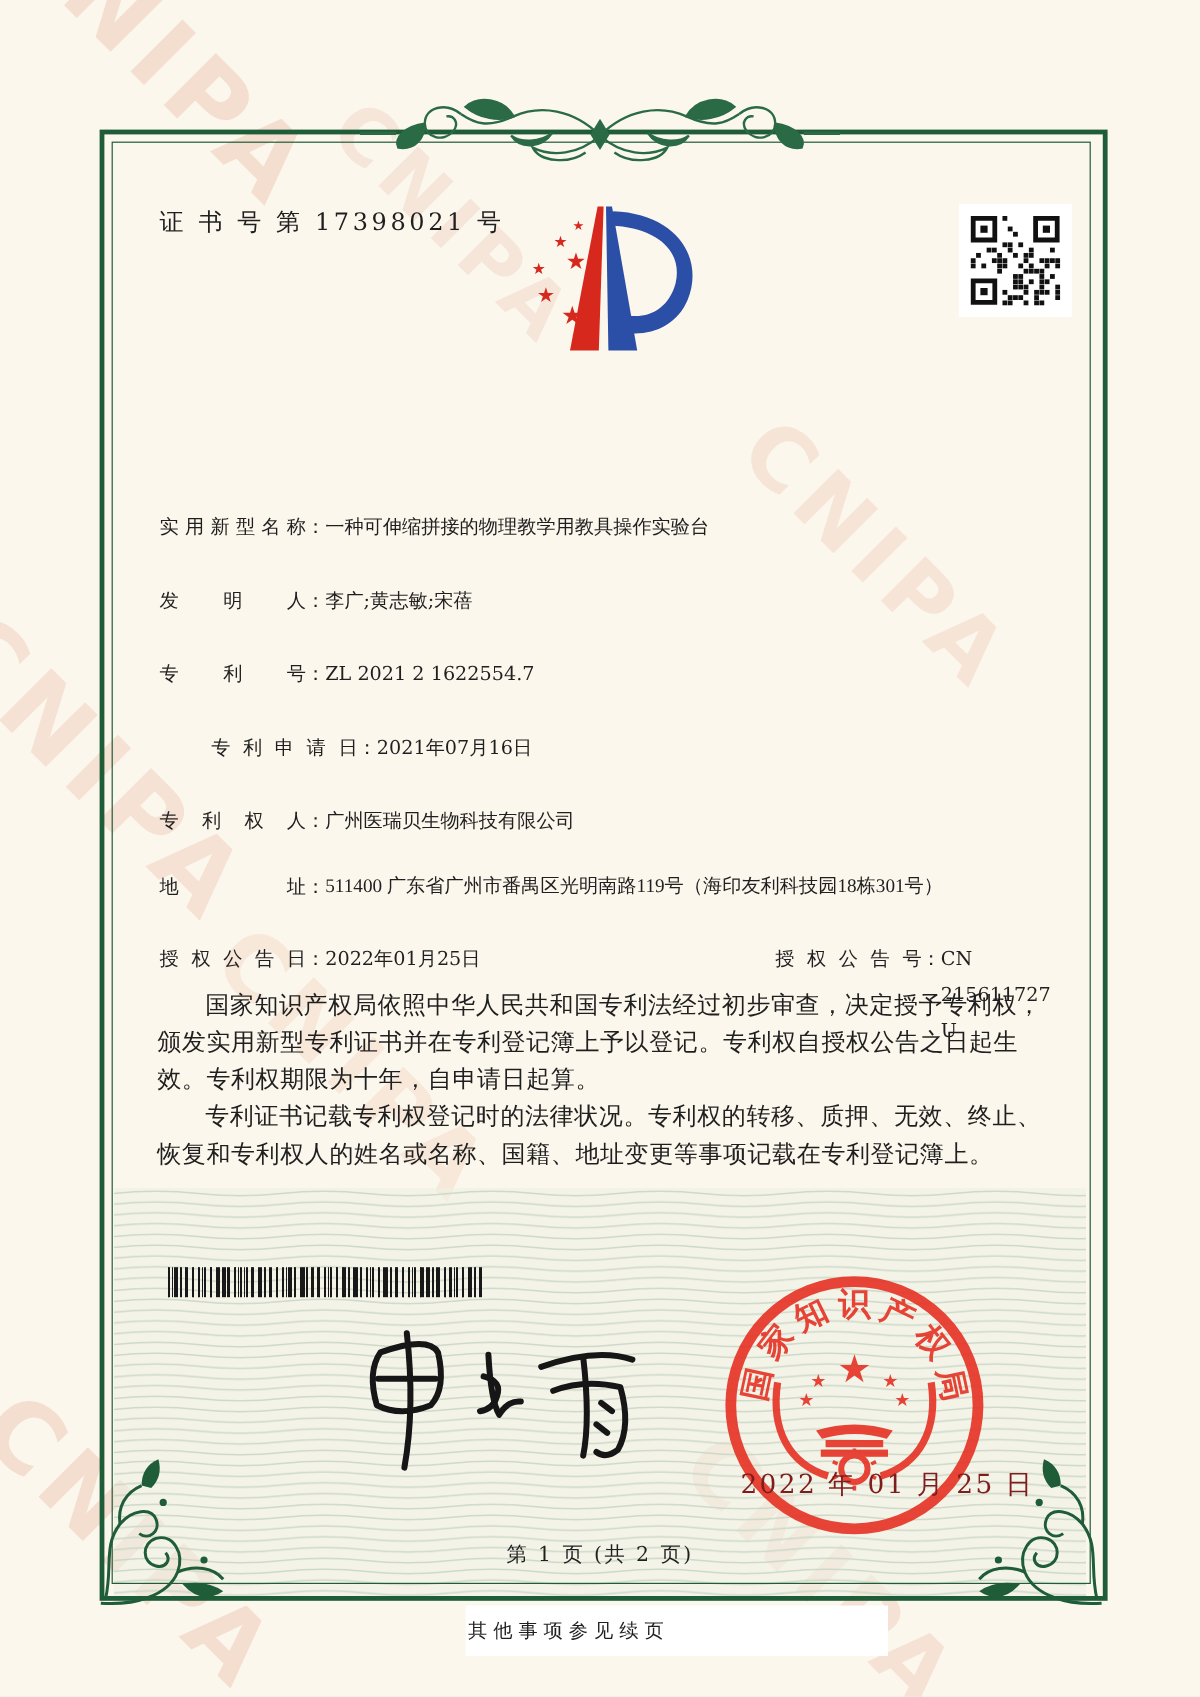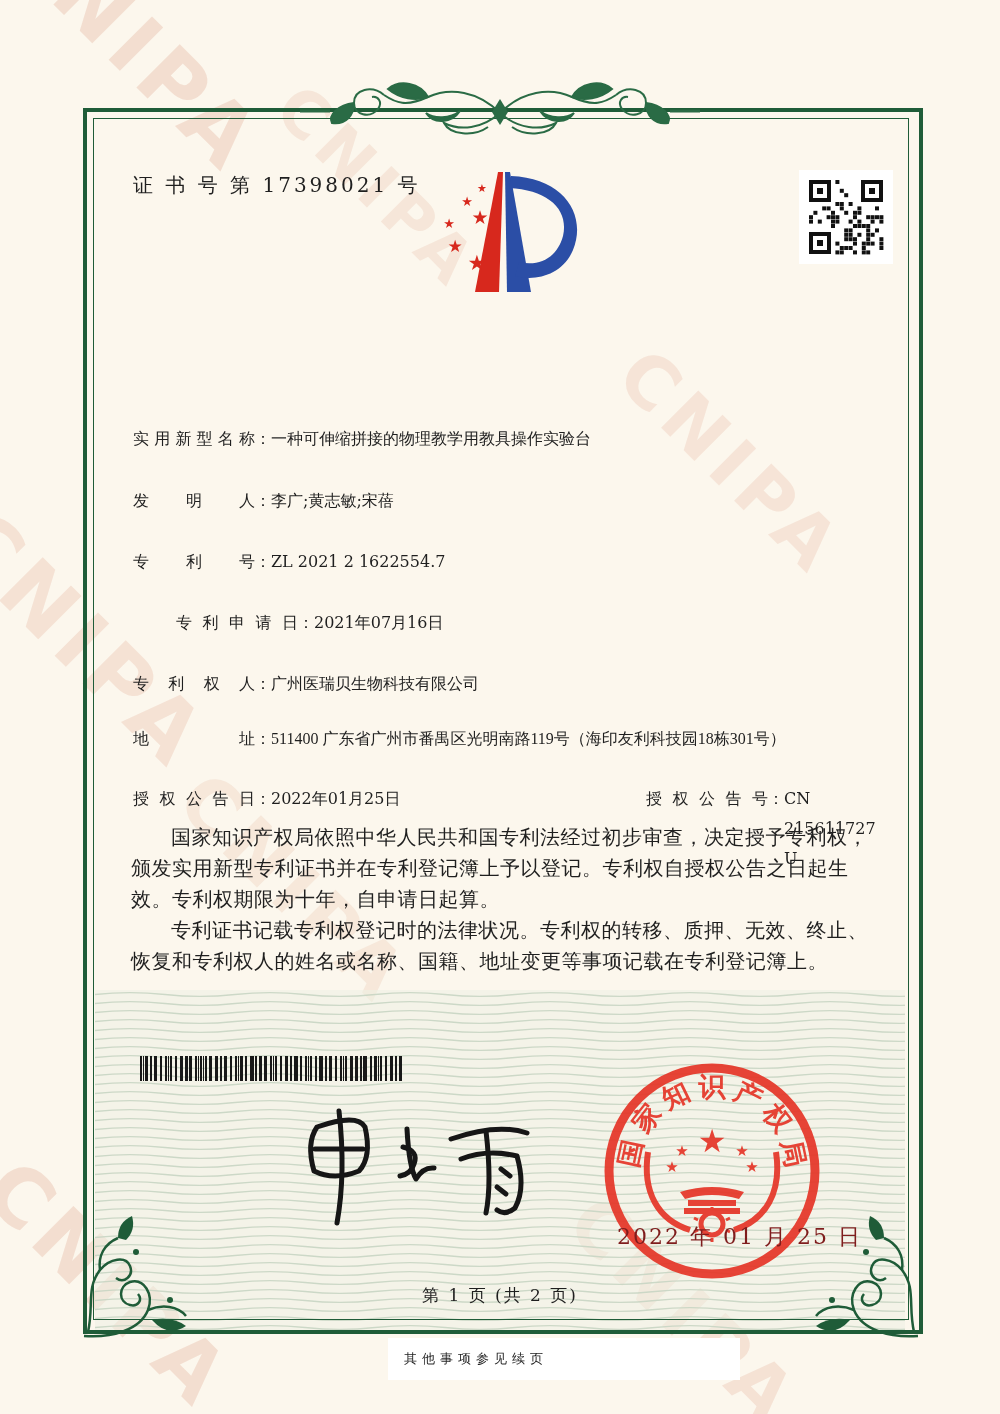--- a/index.html
+++ b/index.html
@@ -52,21 +52,21 @@
       repeating-linear-gradient(90deg,#181818 0 1px,rgba(0,0,0,0) 1px 7px),
       repeating-linear-gradient(90deg,rgba(0,0,0,0) 0 3px,#181818 3px 4px,rgba(0,0,0,0) 4px 11px);
   }
   .commissioner{position:absolute;left:143px;top:1138px;font-size:21px;z-index:5;line-height:42px;letter-spacing:3px;}
   .signature{position:absolute;left:255px;top:1095px;z-index:5;}
   .seal{position:absolute;left:592px;top:1052px;z-index:5;}
   .seal-date{position:absolute;left:617px;top:1222px;font-size:22px;letter-spacing:2px;color:#7f1d1d;z-index:6;}
   .page-info{position:absolute;left:85px;top:1284px;width:830px;text-align:center;font-size:17px;letter-spacing:2px;z-index:5;}
   .footer-box{
     position:absolute;left:388px;top:1338px;width:352px;height:42px;background:#ffffff;
-    z-index:5;font-size:13px;letter-spacing:5px;line-height:42px;padding-left:16px;box-sizing:border-box;
+    z-index:5;font-size:16px;letter-spacing:5px;line-height:42px;padding-left:2px;box-sizing:border-box;
   }
 </style>
 </head>
 <body>
 
 <div class="page">
 
   <div class="wm" style="left:-28px;top:-6px;font-size:84px;">CNIPA</div>
   <div class="wm" style="left:250px;top:150px;font-size:64px;color:rgba(231,186,165,0.28);">CNIPA</div>
   <div class="wm" style="left:590px;top:420px;font-size:72px;color:rgba(231,186,165,0.30);">CNIPA</div>

